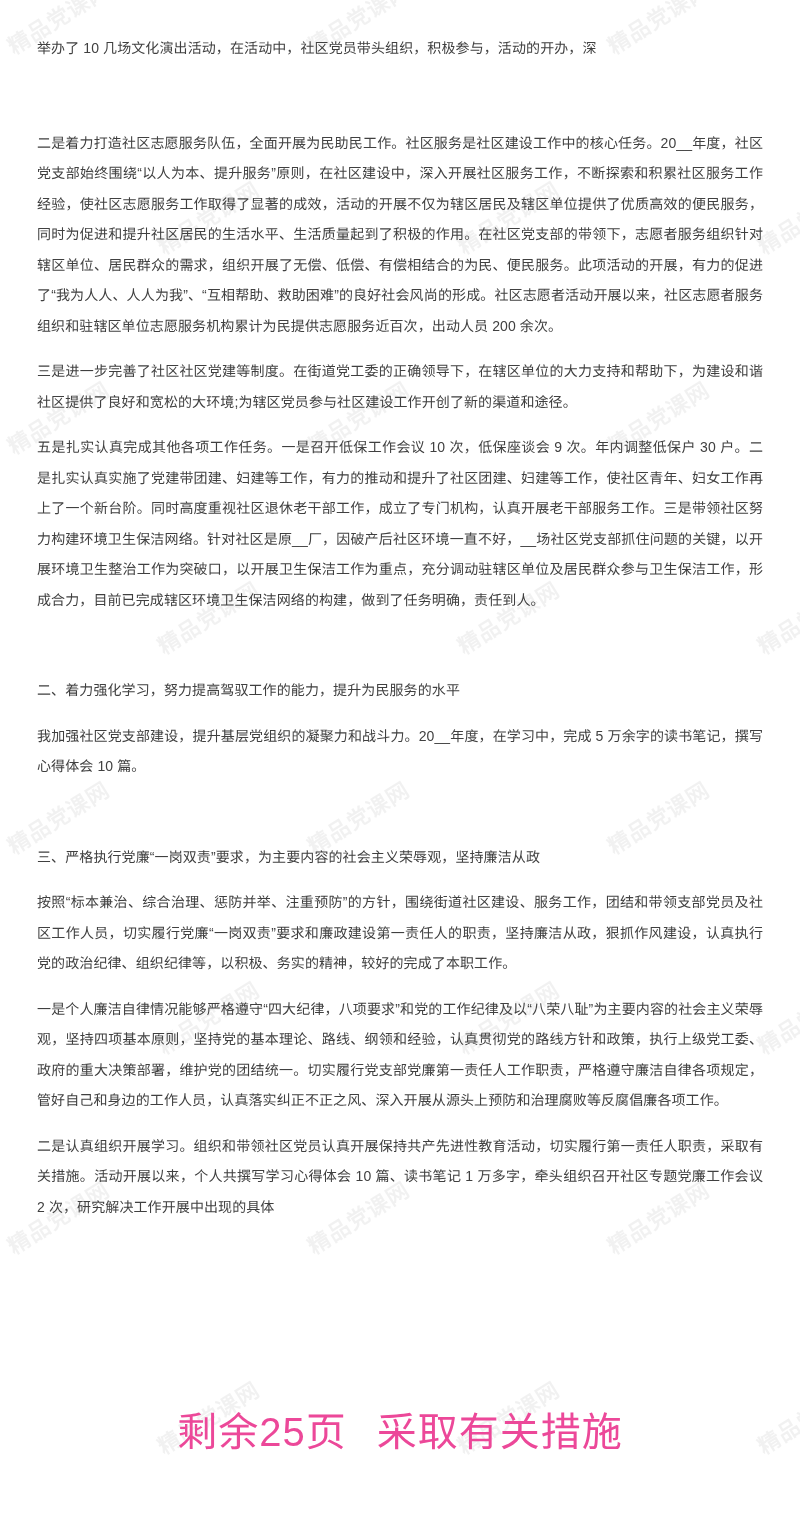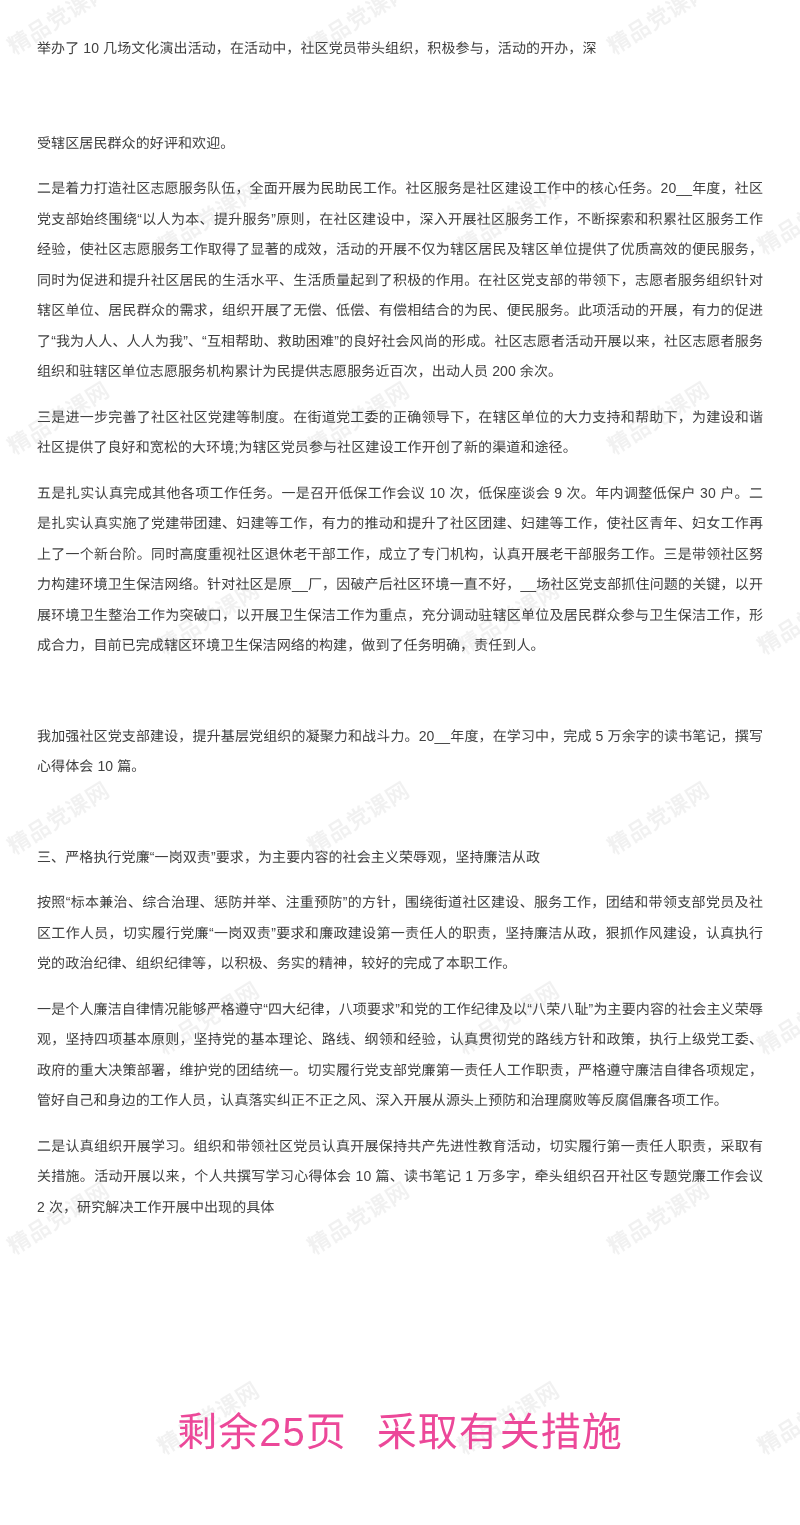--- a/index.html
+++ b/index.html
@@ -127,31 +127,31 @@
   <div class="clip-top">
     <p class="para">浓的金秋文化生活，增强社区党支部的凝聚力和号召力。社区党支部利用社区文化活动广场</p>
   </div>
 
   <div class="doc-body" style="top:18px;">
 
     <p class="para">举办了 10 几场文化演出活动，在活动中，社区党员带头组织，积极参与，活动的开办，深</p>
 
     <div class="spacer-md"></div>
 
-    <p class="para">受辖区居民群众的好评和欢迎。</p>
 
     <p class="para">二是着力打造社区志愿服务队伍，全面开展为民助民工作。社区服务是社区建设工作中的核心任务。20__年度，社区党支部始终围绕“以人为本、提升服务”原则，在社区建设中，深入开展社区服务工作，不断探索和积累社区服务工作经验，使社区志愿服务工作取得了显著的成效，活动的开展不仅为辖区居民及辖区单位提供了优质高效的便民服务，同时为促进和提升社区居民的生活水平、生活质量起到了积极的作用。在社区党支部的带领下，志愿者服务组织针对辖区单位、居民群众的需求，组织开展了无偿、低偿、有偿相结合的为民、便民服务。此项活动的开展，有力的促进了“我为人人、人人为我”、“互相帮助、救助困难”的良好社会风尚的形成。社区志愿者活动开展以来，社区志愿者服务组织和驻辖区单位志愿服务机构累计为民提供志愿服务近百次，出动人员 200 余次。</p>
 
     <p class="para">三是进一步完善了社区社区党建等制度。在街道党工委的正确领导下，在辖区单位的大力支持和帮助下，为建设和谐社区提供了良好和宽松的大环境;为辖区党员参与社区建设工作开创了新的渠道和途径。</p>
 
 
     <p class="para">五是扎实认真完成其他各项工作任务。一是召开低保工作会议 10 次，低保座谈会 9 次。年内调整低保户 30 户。二是扎实认真实施了党建带团建、妇建等工作，有力的推动和提升了社区团建、妇建等工作，使社区青年、妇女工作再上了一个新台阶。同时高度重视社区退休老干部工作，成立了专门机构，认真开展老干部服务工作。三是带领社区努力构建环境卫生保洁网络。针对社区是原__厂，因破产后社区环境一直不好，__场社区党支部抓住问题的关键，以开展环境卫生整治工作为突破口，以开展卫生保洁工作为重点，充分调动驻辖区单位及居民群众参与卫生保洁工作，形成合力，目前已完成辖区环境卫生保洁网络的构建，做到了任务明确，责任到人。</p>
 
     <div class="spacer-sm"></div>
 
+    <p class="para">二、着力强化学习，努力提高驾驭工作的能力，提升为民服务的水平</p>
 
     <p class="para">我加强社区党支部建设，提升基层党组织的凝聚力和战斗力。20__年度，在学习中，完成 5 万余字的读书笔记，撰写心得体会 10 篇。</p>
 
     <div class="spacer-sm"></div>
 
     <p class="para">三、严格执行党廉“一岗双责”要求，为主要内容的社会主义荣辱观，坚持廉洁从政</p>
 
     <p class="para">按照“标本兼治、综合治理、惩防并举、注重预防”的方针，围绕街道社区建设、服务工作，团结和带领支部党员及社区工作人员，切实履行党廉“一岗双责”要求和廉政建设第一责任人的职责，坚持廉洁从政，狠抓作风建设，认真执行党的政治纪律、组织纪律等，以积极、务实的精神，较好的完成了本职工作。</p>
 
     <p class="para">一是个人廉洁自律情况能够严格遵守“四大纪律，八项要求”和党的工作纪律及以“八荣八耻”为主要内容的社会主义荣辱观，坚持四项基本原则，坚持党的基本理论、路线、纲领和经验，认真贯彻党的路线方针和政策，执行上级党工委、政府的重大决策部署，维护党的团结统一。切实履行党支部党廉第一责任人工作职责，严格遵守廉洁自律各项规定，管好自己和身边的工作人员，认真落实纠正不正之风、深入开展从源头上预防和治理腐败等反腐倡廉各项工作。</p>

